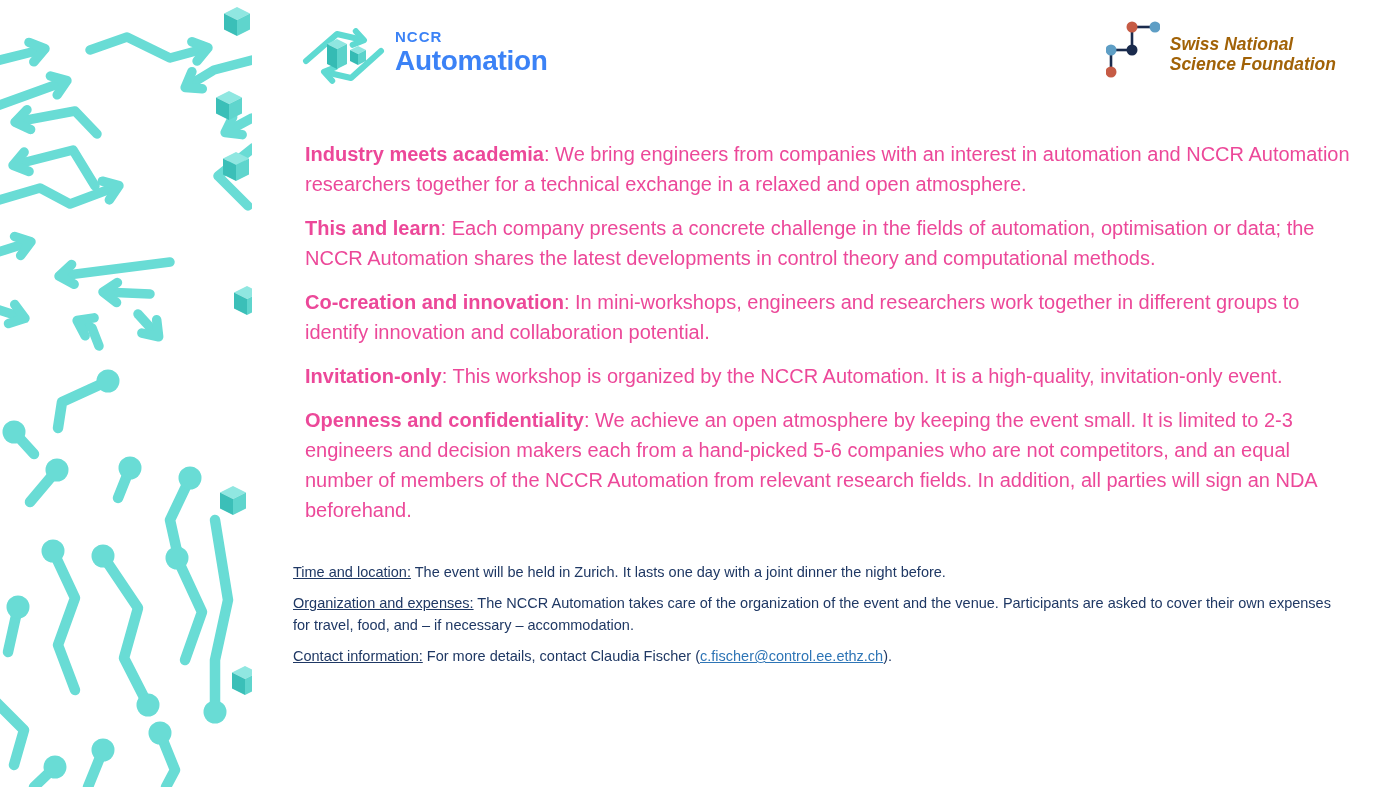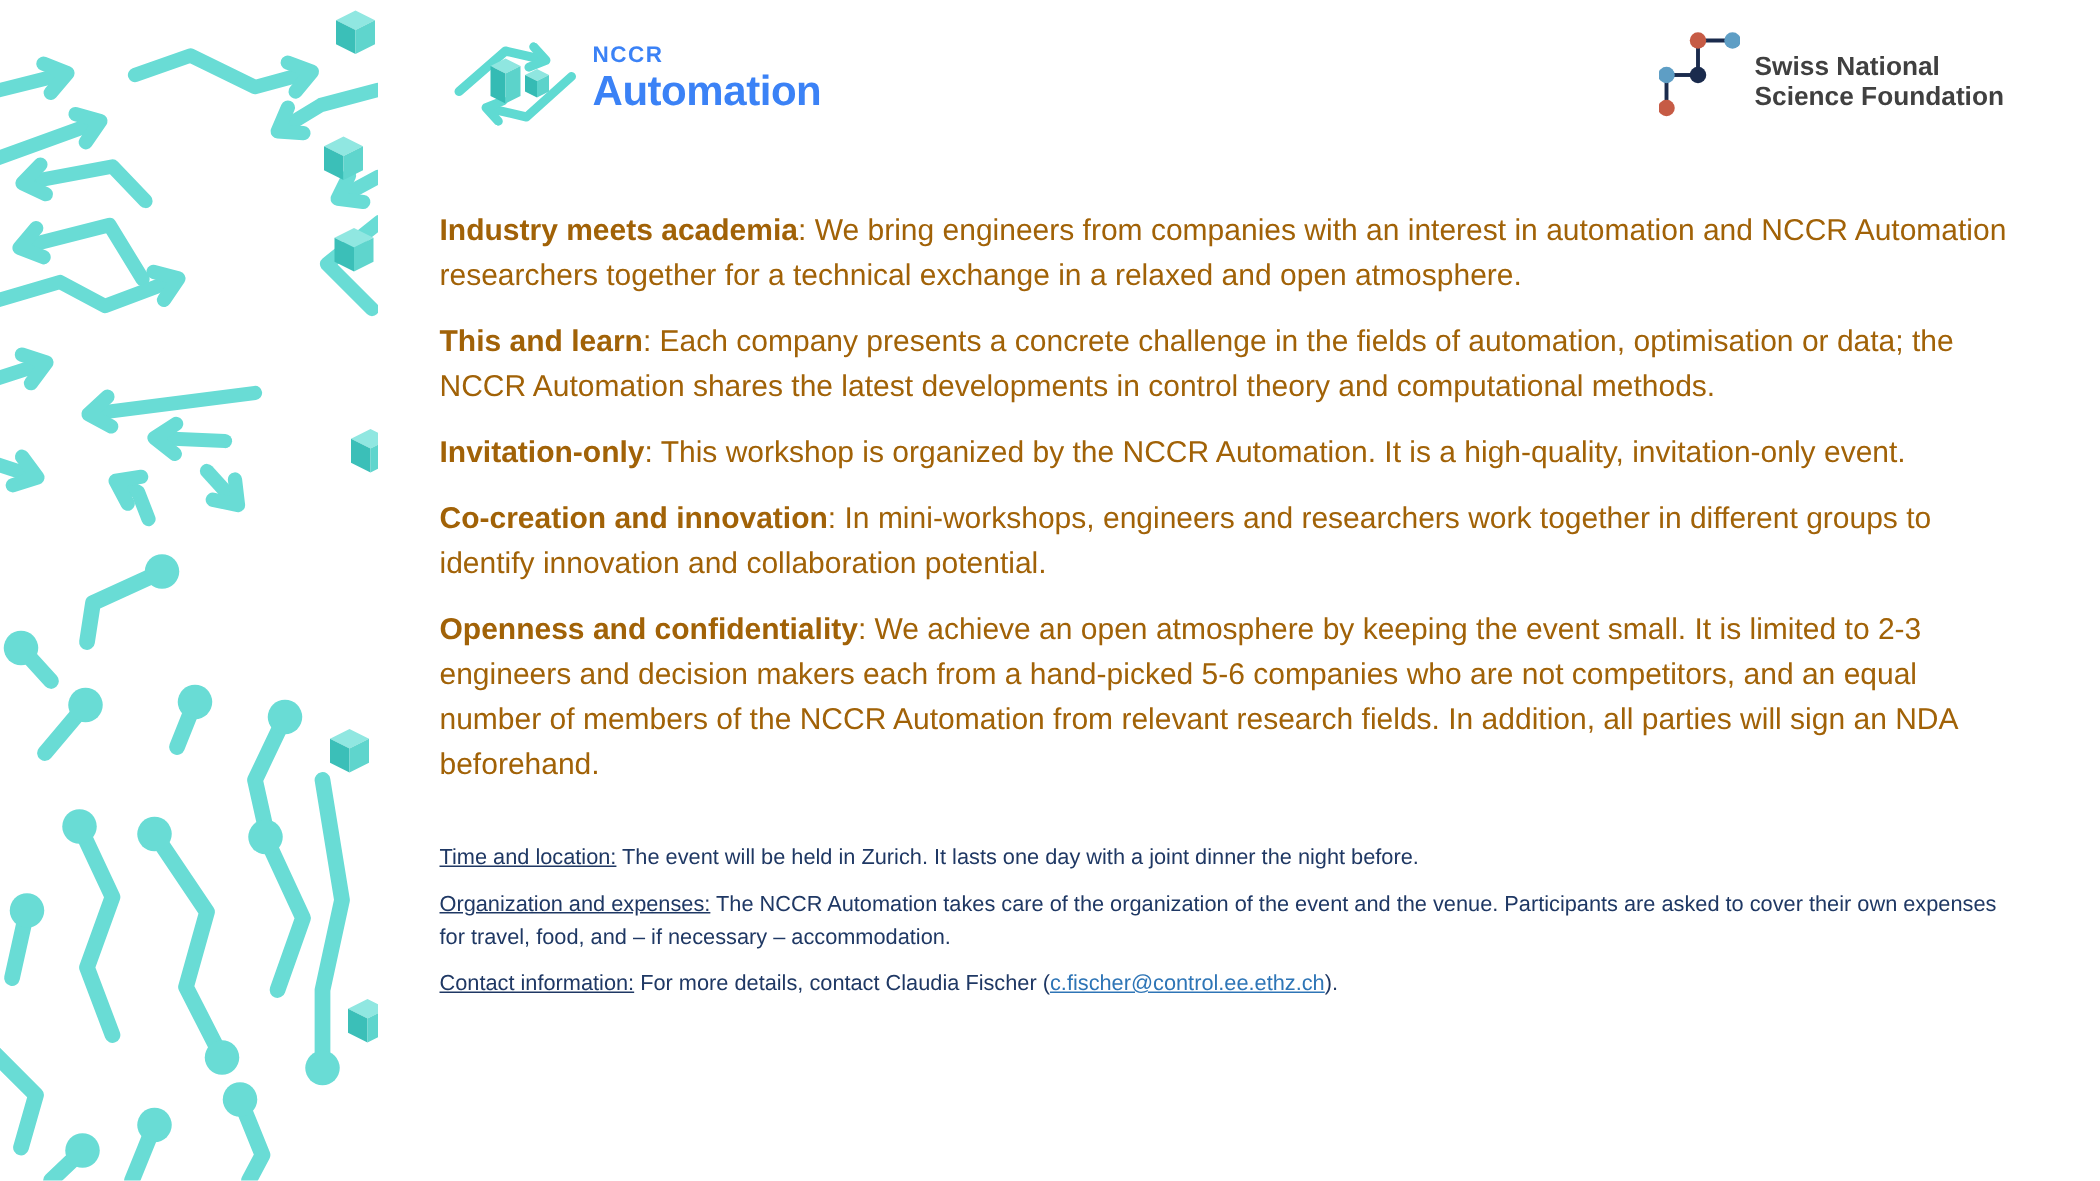--- a/index.html
+++ b/index.html
@@ -12,25 +12,25 @@
   
   .content{position:absolute;left:293px;top:0;width:1057px;}
   .header{position:relative;height:139px;}
   
   .nccr{position:absolute;left:8px;top:25px;display:flex;align-items:flex-start;}
   .nccr-text{margin-left:8px;color:#3b82f6;font-weight:bold;line-height:1;}
   .nccr-l1{font-size:15px;letter-spacing:1px;margin-top:4px;}
   .nccr-l2{font-size:28px;letter-spacing:-0.3px;margin-top:3px;}
   
   .snsf{position:absolute;right:14px;top:20px;display:flex;align-items:flex-start;}
-  .snsf-text{margin-left:10px;color:#404040;font-weight:bold;font-size:17.5px;line-height:20px;margin-top:14px;}
+  .snsf-text{margin-left:10px;color:#a16207;font-weight:bold;font-size:17.5px;line-height:20px;margin-top:14px;font-style:italic;}
   
   .title{font-size:28px;line-height:40px;font-weight:bold;color:#1F3864;
          margin:0 0 24px 0;white-space:nowrap;letter-spacing:-0.3px;}
-  .para{font-size:20px;line-height:30px;color:#a16207;margin:0 0 14px 0;}
+  .para{font-size:20px;line-height:30px;color:#ec4899;margin:0 0 14px 12px;}
   .para b{font-weight:bold;}
   .notes{margin-top:36px;color:#1F3864;}
   .notes p{font-size:14.5px;line-height:22px;margin:0 0 9px 0;}
   .u{text-decoration:underline;}
   a.mail{color:#2E75B6;}
 </style>
 </head>
 <body>
 
 <div class="deco">
@@ -155,23 +155,23 @@
         <div>Science Foundation</div>
       </div>
     </div>
   </div>
 
 
   <p class="para"><b>Industry meets academia</b><span>: We bring engineers from companies with an interest in automation and NCCR Automation researchers together for a technical exchange in a relaxed and open atmosphere.</span></p>
 
   <p class="para"><b>This and learn</b><span>: Each company presents a concrete challenge in the fields of automation, optimisation or data; the NCCR Automation shares the latest developments in control theory and computational methods.</span></p>
 
+  <p class="para"><b>Co-creation and innovation</b><span>: In mini-workshops, engineers and researchers work together in different groups to identify innovation and collaboration potential.</span></p>
+
   <p class="para"><b>Invitation-only</b><span>: This workshop is organized by the NCCR Automation. It is a high-quality, invitation-only event.</span></p>
-
-  <p class="para"><b>Co-creation and innovation</b><span>: In mini-workshops, engineers and researchers work together in different groups to identify innovation and collaboration potential.</span></p>
 
   <p class="para"><b>Openness and confidentiality</b><span>: We achieve an open atmosphere by keeping the event small. It is limited to 2-3 engineers and decision makers each from a hand-picked 5-6 companies who are not competitors, and an equal number of members of the NCCR Automation from relevant research fields. In addition, all parties will sign an NDA beforehand.</span></p>
 
   <div class="notes">
     <p><span class="u">Time and location:</span><span> The event will be held in Zurich. It lasts one day with a joint dinner the night before.</span></p>
 
     <p><span class="u">Organization and expenses:</span><span> The NCCR Automation takes care of the organization of the event and the venue. Participants are asked to cover their own expenses for travel, food, and – if necessary – accommodation.</span></p>
 
     <p><span class="u">Contact information:</span><span> For more details, contact Claudia Fischer (</span><a class="mail" href="#">c.fischer@control.ee.ethz.ch</a><span>).</span></p>
   </div>

